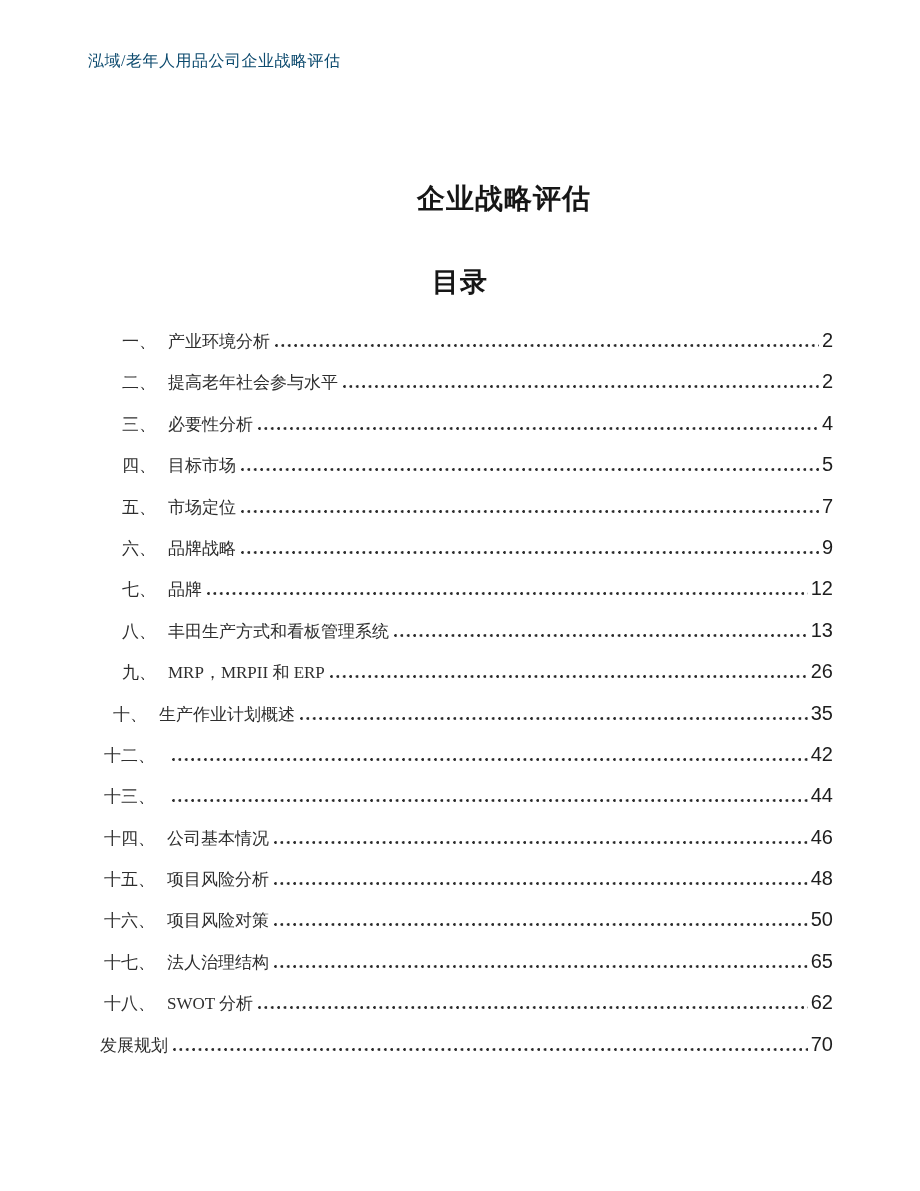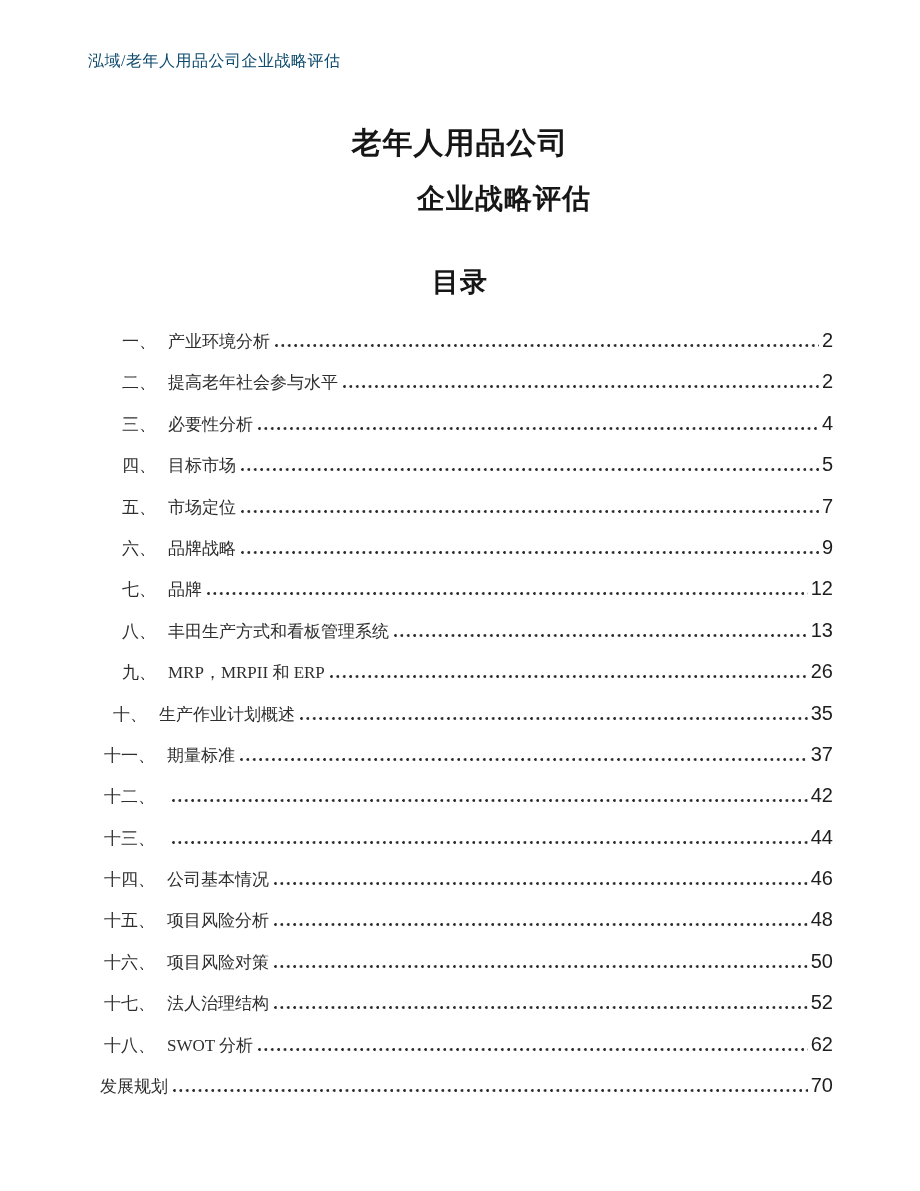--- a/index.html
+++ b/index.html
@@ -64,21 +64,20 @@
     margin-left:1px;
   }
 </style>
 </head>
 <body>
 
 <div class="page">
 
   <div class="doc-header">泓域/老年人用品公司企业战略评估</div>
 
-  <div class="title-line title-1">老年人用品公司</div>
   <div class="title-line title-2">企业战略评估</div>
 
   <div class="toc-heading">目录</div>
 
   <div class="toc-list">
 
     <div class="toc-row ind-1">
       <span class="num">一、</span>
       <span class="ttl">产业环境分析</span>
       <span class="leader"></span>
@@ -141,26 +140,20 @@
       <span class="pg">26</span>
     </div>
 
     <div class="toc-row ind-2">
       <span class="num">十、</span>
       <span class="ttl">生产作业计划概述</span>
       <span class="leader"></span>
       <span class="pg">35</span>
     </div>
 
-    <div class="toc-row ind-3">
-      <span class="num">十一、</span>
-      <span class="ttl">期量标准</span>
-      <span class="leader"></span>
-      <span class="pg">37</span>
-    </div>
 
     <div class="toc-row ind-3">
       <span class="num">十二、</span>
       <span class="leader"></span>
       <span class="pg">42</span>
     </div>
 
     <div class="toc-row ind-3">
       <span class="num">十三、</span>
       <span class="leader"></span>
@@ -185,21 +178,21 @@
       <span class="num">十六、</span>
       <span class="ttl">项目风险对策</span>
       <span class="leader"></span>
       <span class="pg">50</span>
     </div>
 
     <div class="toc-row ind-3">
       <span class="num">十七、</span>
       <span class="ttl">法人治理结构</span>
       <span class="leader"></span>
-      <span class="pg">52</span>
+      <span class="pg">65</span>
     </div>
 
     <div class="toc-row ind-3">
       <span class="num">十八、</span>
       <span class="ttl">SWOT 分析</span>
       <span class="leader"></span>
       <span class="pg">62</span>
     </div>
 
     <div class="toc-row ind-4">

